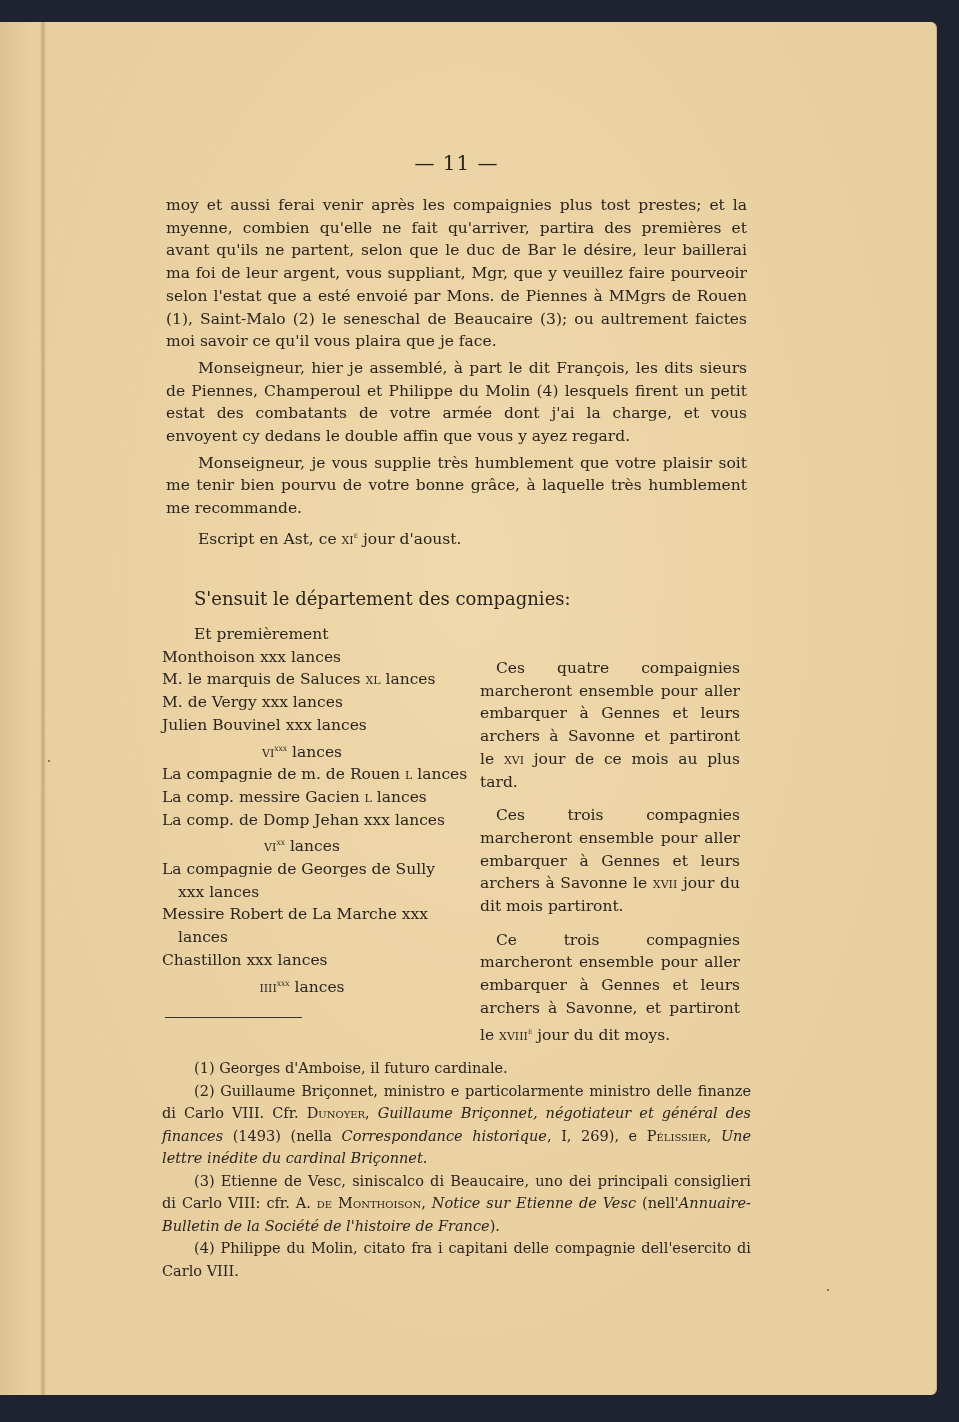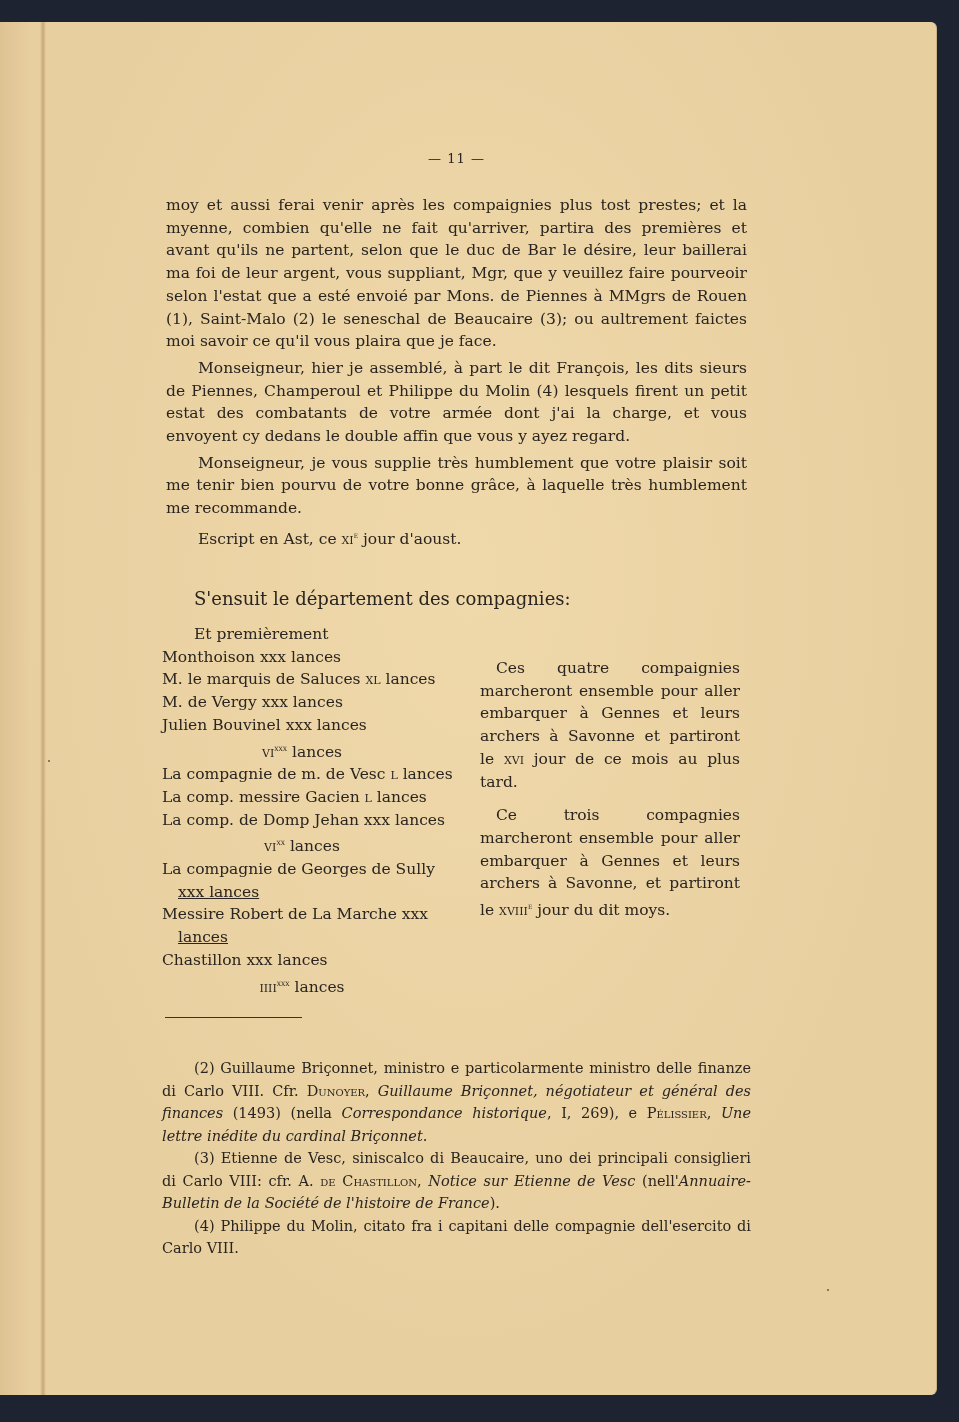--- a/index.html
+++ b/index.html
@@ -42,21 +42,21 @@
       left: 162px;
       top: 0;
       width: 589px;
     }
     .page-number {
       position: absolute;
       left: 0;
       width: 589px;
       top: 129px;
       text-align: center;
-      font-size: 13px;
+      font-size: 20px;
       letter-spacing: 1px;
     }
     .body-text {
       position: absolute;
       left: 0;
       top: 168px;
       width: 589px;
       font-size: 15.5px;
       line-height: 22.7px;
       text-align: justify;
@@ -93,21 +93,20 @@
       white-space: nowrap;
     }
     .list-col .first {
       padding-left: 32px;
     }
     .list-col .total {
       text-align: center;
     }
     .list-col .cont {
       padding-left: 16px;
-      text-decoration: underline;
     }
     .right-col {
       position: absolute;
       left: 307px;
       top: 624px;
       width: 282px;
       font-size: 15.5px;
       line-height: 22.7px;
       text-align: justify;
     }
@@ -167,38 +166,40 @@
 
     <div class="section-intro">S'ensuit le département des compagnies:</div>
 
     <div class="list-col" id="company-list">
       <div class="row first">Et premièrement</div>
     <div class="row">Monthoison xxx lances</div>
         <div class="row"><span>M. le marquis de Saluces </span><span class="sc">xl</span><span> lances</span></div>
         <div class="row">M. de Vergy xxx lances</div>
         <div class="row">Julien Bouvinel xxx lances</div>
         <div class="row total"><span class="sc">vi</span><span class="sup">xxx</span><span> lances</span></div>
-        <div class="row"><span>La compagnie de m. de Vesc </span><span class="sc">l</span><span> lances</span></div>
+        <div class="row"><span>La compagnie de m. de Rouen </span><span class="sc">l</span><span> lances</span></div>
         <div class="row"><span>La comp. messire Gacien </span><span class="sc">l</span><span> lances</span></div>
         <div class="row">La comp. de Domp Jehan xxx lances</div>
         <div class="row total"><span class="sc">vi</span><span class="sup">xx</span><span> lances</span></div>
         <div class="row">La compagnie de Georges de Sully</div>
         <div class="row cont">xxx lances</div>
         <div class="row">Messire Robert de La Marche xxx</div>
         <div class="row cont">lances</div>
         <div class="row">Chastillon xxx lances</div>
         <div class="row total"><span class="sc">iiii</span><span class="sup">xxx</span><span> lances</span></div>
       </div>
 
     <div class="right-col" id="orders">
         <p><span>Ces quatre compaignies marcheront ensemble pour aller embarquer à Gennes et leurs archers à Savonne et partiront le </span><span class="sc">xvi</span><span> jour de ce mois au plus tard.</span></p>
+        <p><span>Ces trois compagnies marcheront ensemble pour aller embarquer à Gennes et leurs archers à Savonne le </span><span class="sc">xvii</span><span> jour du dit mois partiront.</span></p>
         <p><span>Ce trois compagnies marcheront ensemble pour aller embarquer à Gennes et leurs archers à Savonne, et partiront le </span><span class="sc">xviii</span><span class="sup">e</span><span> jour du dit moys.</span></p>
       </div>
 
     <div class="footnote-rule"></div>
 
     <div class="footnotes" id="footnotes">
+        <p><span>(1) Georges d'Amboise, il futuro cardinale.</span></p>
         <p><span>(2) Guillaume Briçonnet, ministro e particolarmente ministro delle finanze di Carlo VIII. Cfr. </span><span class="sc">Dunoyer</span><span>, </span><i>Guillaume Briçonnet, négotiateur et général des finances</i><span> (1493) (nella </span><i>Correspondance historique</i><span>, I, 269), e </span><span class="sc">Pélissier</span><span>, </span><i>Une lettre inédite du cardinal Briçonnet.</i></p>
-        <p><span>(3) Etienne de Vesc, siniscalco di Beaucaire, uno dei principali consiglieri di Carlo VIII: cfr. A. </span><span class="sc">de Chastillon</span><span>, </span><i>Notice sur Etienne de Vesc</i><span> (nell'</span><i>Annuaire-Bulletin de la Société de l'histoire de France</i><span>).</span></p>
+        <p><span>(3) Etienne de Vesc, siniscalco di Beaucaire, uno dei principali consiglieri di Carlo VIII: cfr. A. </span><span class="sc">de Monthoison</span><span>, </span><i>Notice sur Etienne de Vesc</i><span> (nell'</span><i>Annuaire-Bulletin de la Société de l'histoire de France</i><span>).</span></p>
         <p><span>(4) Philippe du Molin, citato fra i capitani delle compagnie dell'esercito di Carlo VIII.</span></p>
       </div>
   </div>
 </div>
 
 </body></html>

